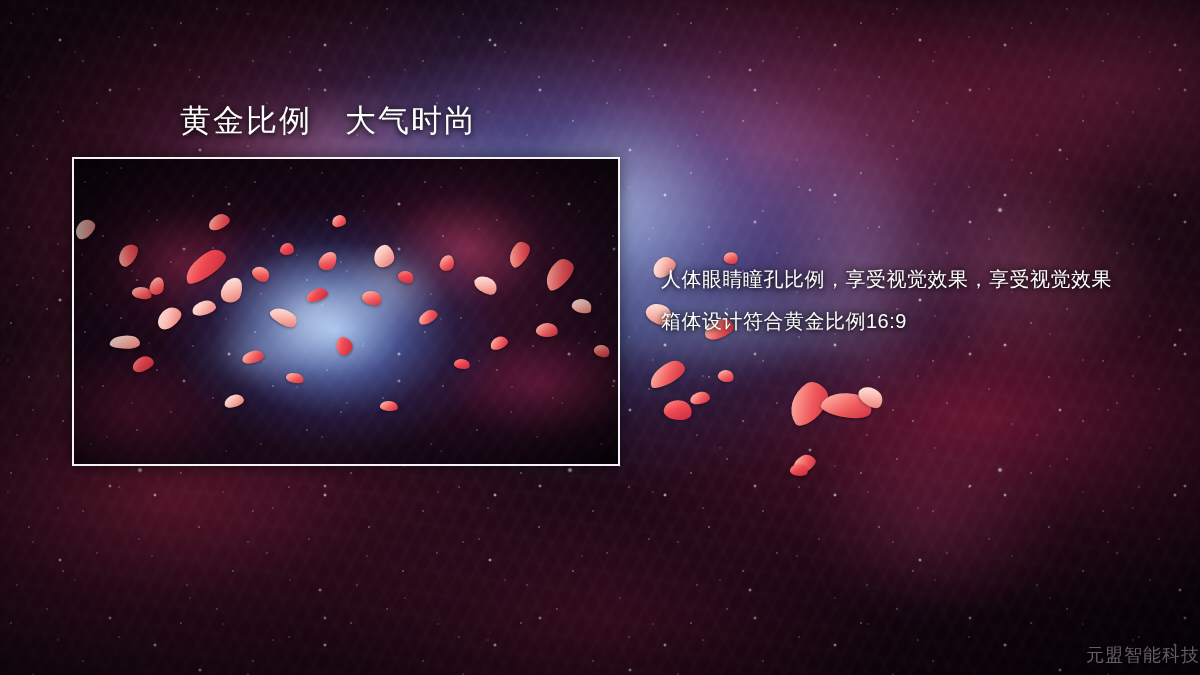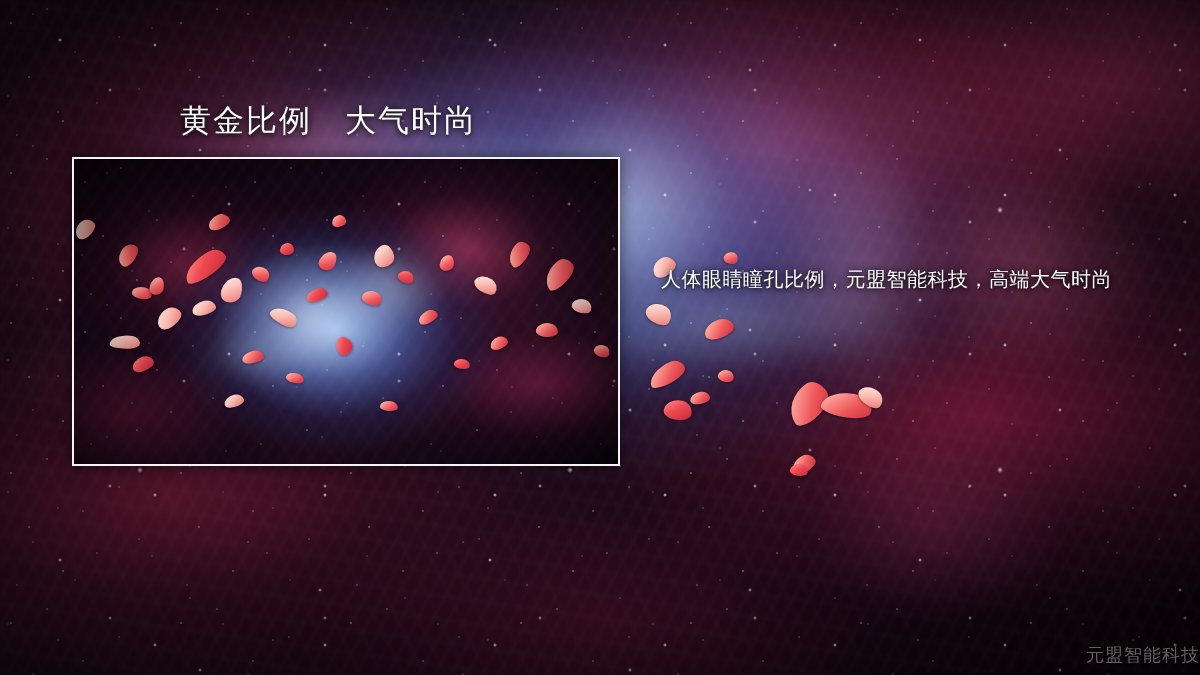--- a/index.html
+++ b/index.html
@@ -266,18 +266,19 @@
       <div class="petal " style="left: 718px; top: 370px; width: 16px; height: 12px; transform: rotate(18deg);"></div>
       <div class="petal long" style="left: 786px; top: 386px; width: 44px; height: 34px; transform: rotate(-34deg);"></div>
       <div class="petal long" style="left: 822px; top: 392px; width: 50px; height: 26px; transform: rotate(16deg);"></div>
       <div class="petal pale" style="left: 858px; top: 388px; width: 26px; height: 18px; transform: rotate(40deg);"></div>
       <div class="petal " style="left: 792px; top: 456px; width: 24px; height: 16px; transform: rotate(-28deg);"></div>
       <div class="petal deep" style="left: 790px; top: 464px; width: 18px; height: 12px; transform: rotate(10deg);"></div>
       <div class="petal " style="left: 724px; top: 252px; width: 14px; height: 12px; transform: rotate(22deg);"></div>
     </div>
 
   <div id="body-text">
-    <div class="line">人体眼睛瞳孔比例，元盟智能科技，高端大气时尚</div>
+    <div class="line">人体眼睛瞳孔比例，享受视觉效果，享受视觉效果</div>
+    <div class="line">箱体设计符合黄金比例16:9</div>
   </div>
 
   <div id="watermark">元盟智能科技</div>
 
 </div>
 
 </body></html>

